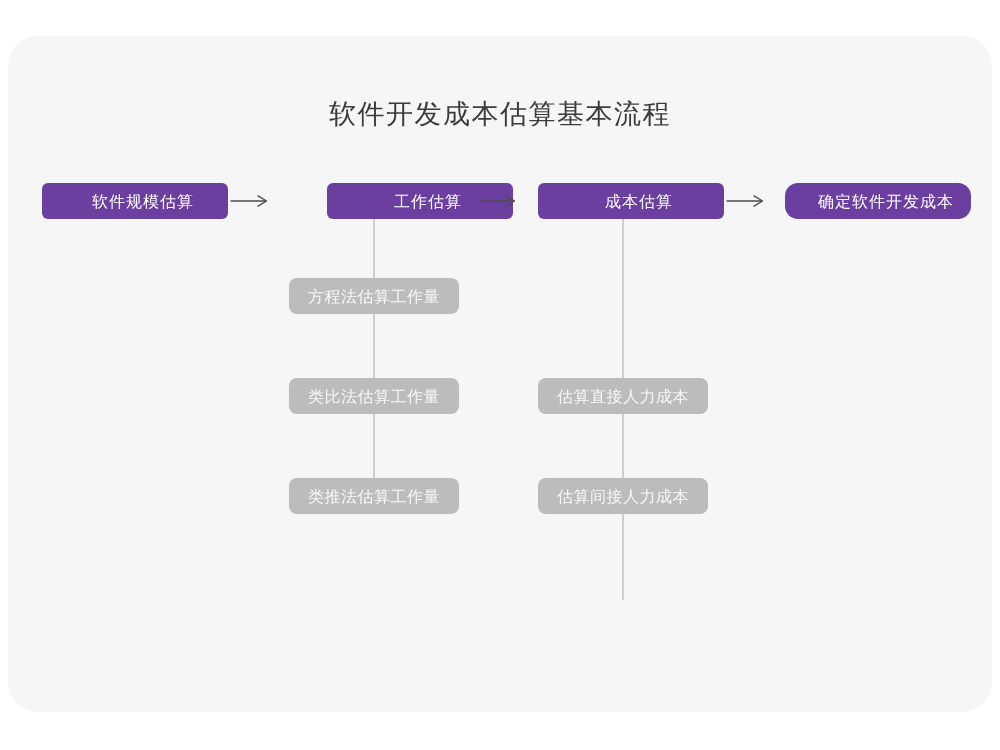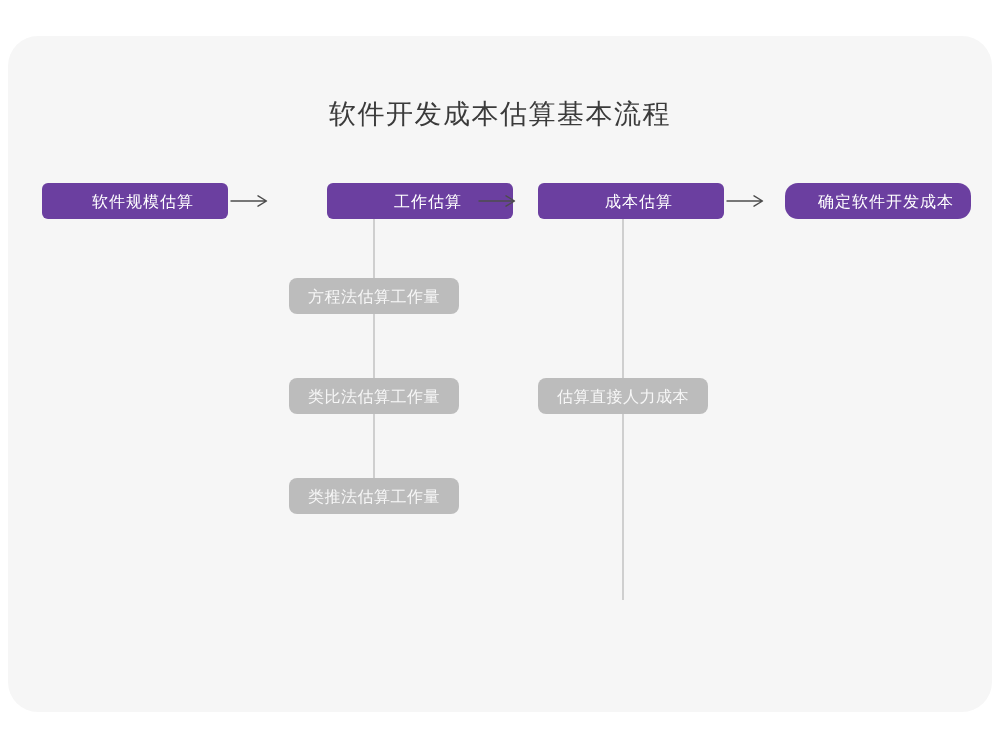--- a/index.html
+++ b/index.html
@@ -124,13 +124,14 @@
         <path d="M1 7 H36 M28 1.8 L36.5 7 L28 12.2"></path>
       </svg>
   </div>
   <div class="stage s3">确定软件开发成本</div>
 
   <div class="sub col-work row-1">类比法估算工作量</div>
   <div class="sub col-work row-0">方程法估算工作量</div>
   <div class="sub col-work row-2">类推法估算工作量</div>
 
   <div class="sub col-cost row-1">估算直接人力成本</div>
+  <div class="sub col-cost row-2">估算间接人力成本</div>
 </div>
 
 </body></html>

